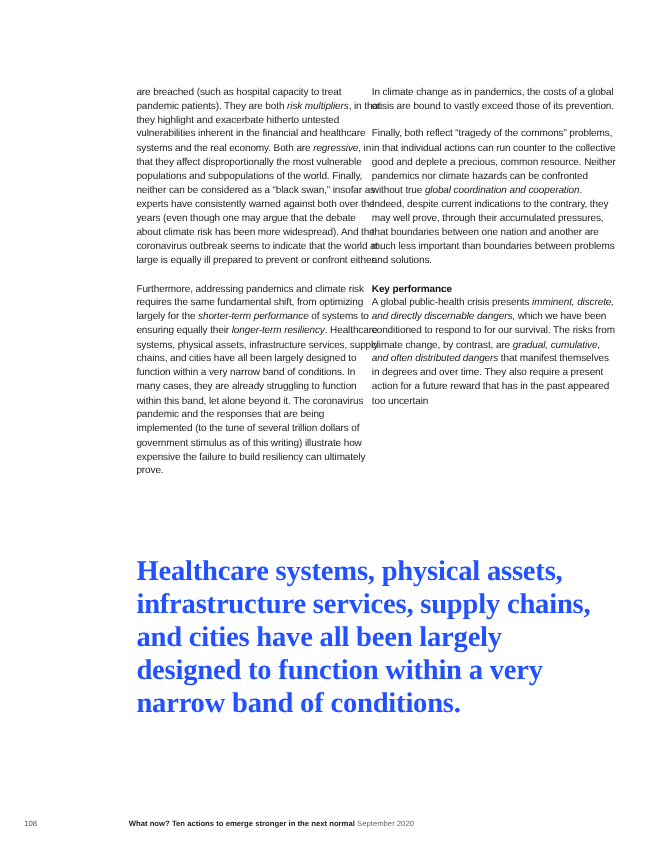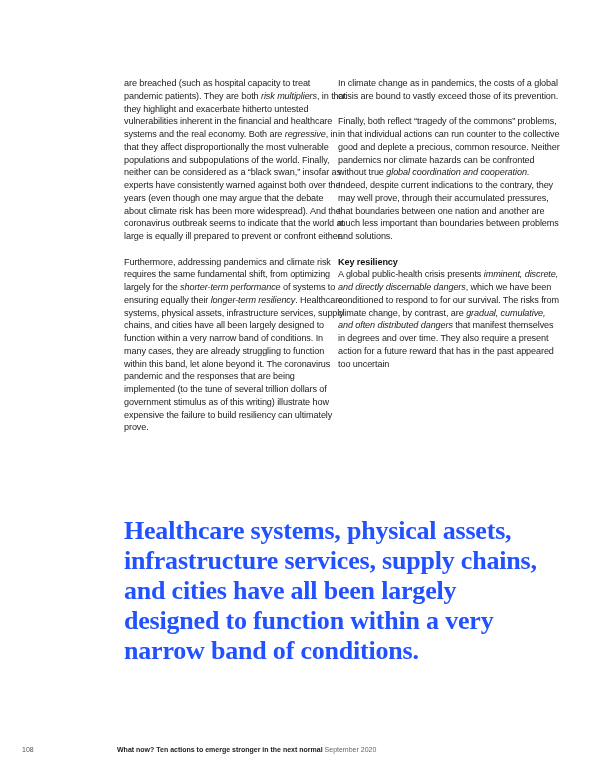--- a/index.html
+++ b/index.html
@@ -3,39 +3,39 @@
 <meta charset="utf-8">
 <style>
   html, body { margin:0; padding:0; background:#ffffff; }
   body { width:600px; height:776px; position:relative; overflow:hidden; font-family:"Liberation Sans", sans-serif; color:#222; }
   .col { position:absolute; top:77px; width:222px; font-size:9.1px; line-height:12.75px; letter-spacing:-0.1px; }
   .col-left { left:124px; }
   .col-right { left:338px; }
   .para { margin:0 0 12.75px 0; }
   .para i { font-style:italic; }
   .subhead { font-weight:bold; color:#111; }
-  .quote { position:absolute; left:124px; top:504px; width:420px; font-family:"Liberation Serif", serif; font-weight:bold; font-size:26px; line-height:30px; color:#2251ff; letter-spacing:-0.2px;margin-top:12px; }
+  .quote { position:absolute; left:124px; top:504px; width:420px; font-family:"Liberation Serif", serif; font-weight:bold; font-size:26px; line-height:30px; color:#2251ff; letter-spacing:-0.2px; }
   .footer { position:absolute; top:746px; font-size:7px; color:#222; }
   .page-num { left:22px; color:#555; }
   .footer-title { left:117px; }
   .footer-title b { font-weight:bold; }
   .footer-date { color:#666; }
 </style>
 </head>
 <body>
 
 <div class="col col-left">
   <p class="para"><span>are breached (such as hospital capacity to treat pandemic patients). They are both </span><i>risk multipliers</i><span>, in that they highlight and exacerbate hitherto untested vulnerabilities inherent in the financial and healthcare systems and the real economy. Both are </span><i>regressive</i><span>, in that they affect disproportionally the most vulnerable populations and subpopulations of the world. Finally, neither can be considered as a “black swan,” insofar as experts have consistently warned against both over the years (even though one may argue that the debate about climate risk has been more widespread). And the coronavirus outbreak seems to indicate that the world at large is equally ill prepared to prevent or confront either.</span></p>
   <p class="para"><span>Furthermore, addressing pandemics and climate risk requires the same fundamental shift, from optimizing largely for the </span><i>shorter-term performance</i><span> of systems to ensuring equally their </span><i>longer-term resiliency</i><span>. Healthcare systems, physical assets, infrastructure services, supply chains, and cities have all been largely designed to function within a very narrow band of conditions. In many cases, they are already struggling to function within this band, let alone beyond it. The coronavirus pandemic and the responses that are being implemented (to the tune of several trillion dollars of government stimulus as of this writing) illustrate how expensive the failure to build resiliency can ultimately prove.</span></p>
 </div>
 
 <div class="col col-right">
   <p class="para"><span>In climate change as in pandemics, the costs of a global crisis are bound to vastly exceed those of its prevention.</span></p>
   <p class="para"><span>Finally, both reflect “tragedy of the commons” problems, in that individual actions can run counter to the collective good and deplete a precious, common resource. Neither pandemics nor climate hazards can be confronted without true </span><i>global coordination and cooperation</i><span>. Indeed, despite current indications to the contrary, they may well prove, through their accumulated pressures, that boundaries between one nation and another are much less important than boundaries between problems and solutions.</span></p>
-  <div class="subhead">Key resiliency</div>
+  <div class="subhead">Key performance</div>
   <p class="para"><span>A global public-health crisis presents </span><i>imminent, discrete, and directly discernable dangers</i><span>, which we have been conditioned to respond to for our survival. The risks from climate change, by contrast, are </span><i>gradual, cumulative, and often distributed dangers</i><span> that manifest themselves in degrees and over time. They also require a present action for a future reward that has in the past appeared too uncertain</span></p>
 </div>
 
 <div class="quote" style="color: rgb(34, 81, 255);">Healthcare systems, physical assets, infrastructure services, supply chains, and cities have all been largely designed to function within a very narrow band of conditions.</div>
 
 <div class="footer page-num">108</div>
 <div class="footer footer-title">
   <b>What now? Ten actions to emerge stronger in the next normal</b> 
   <span class="footer-date">September 2020</span>
 </div>

